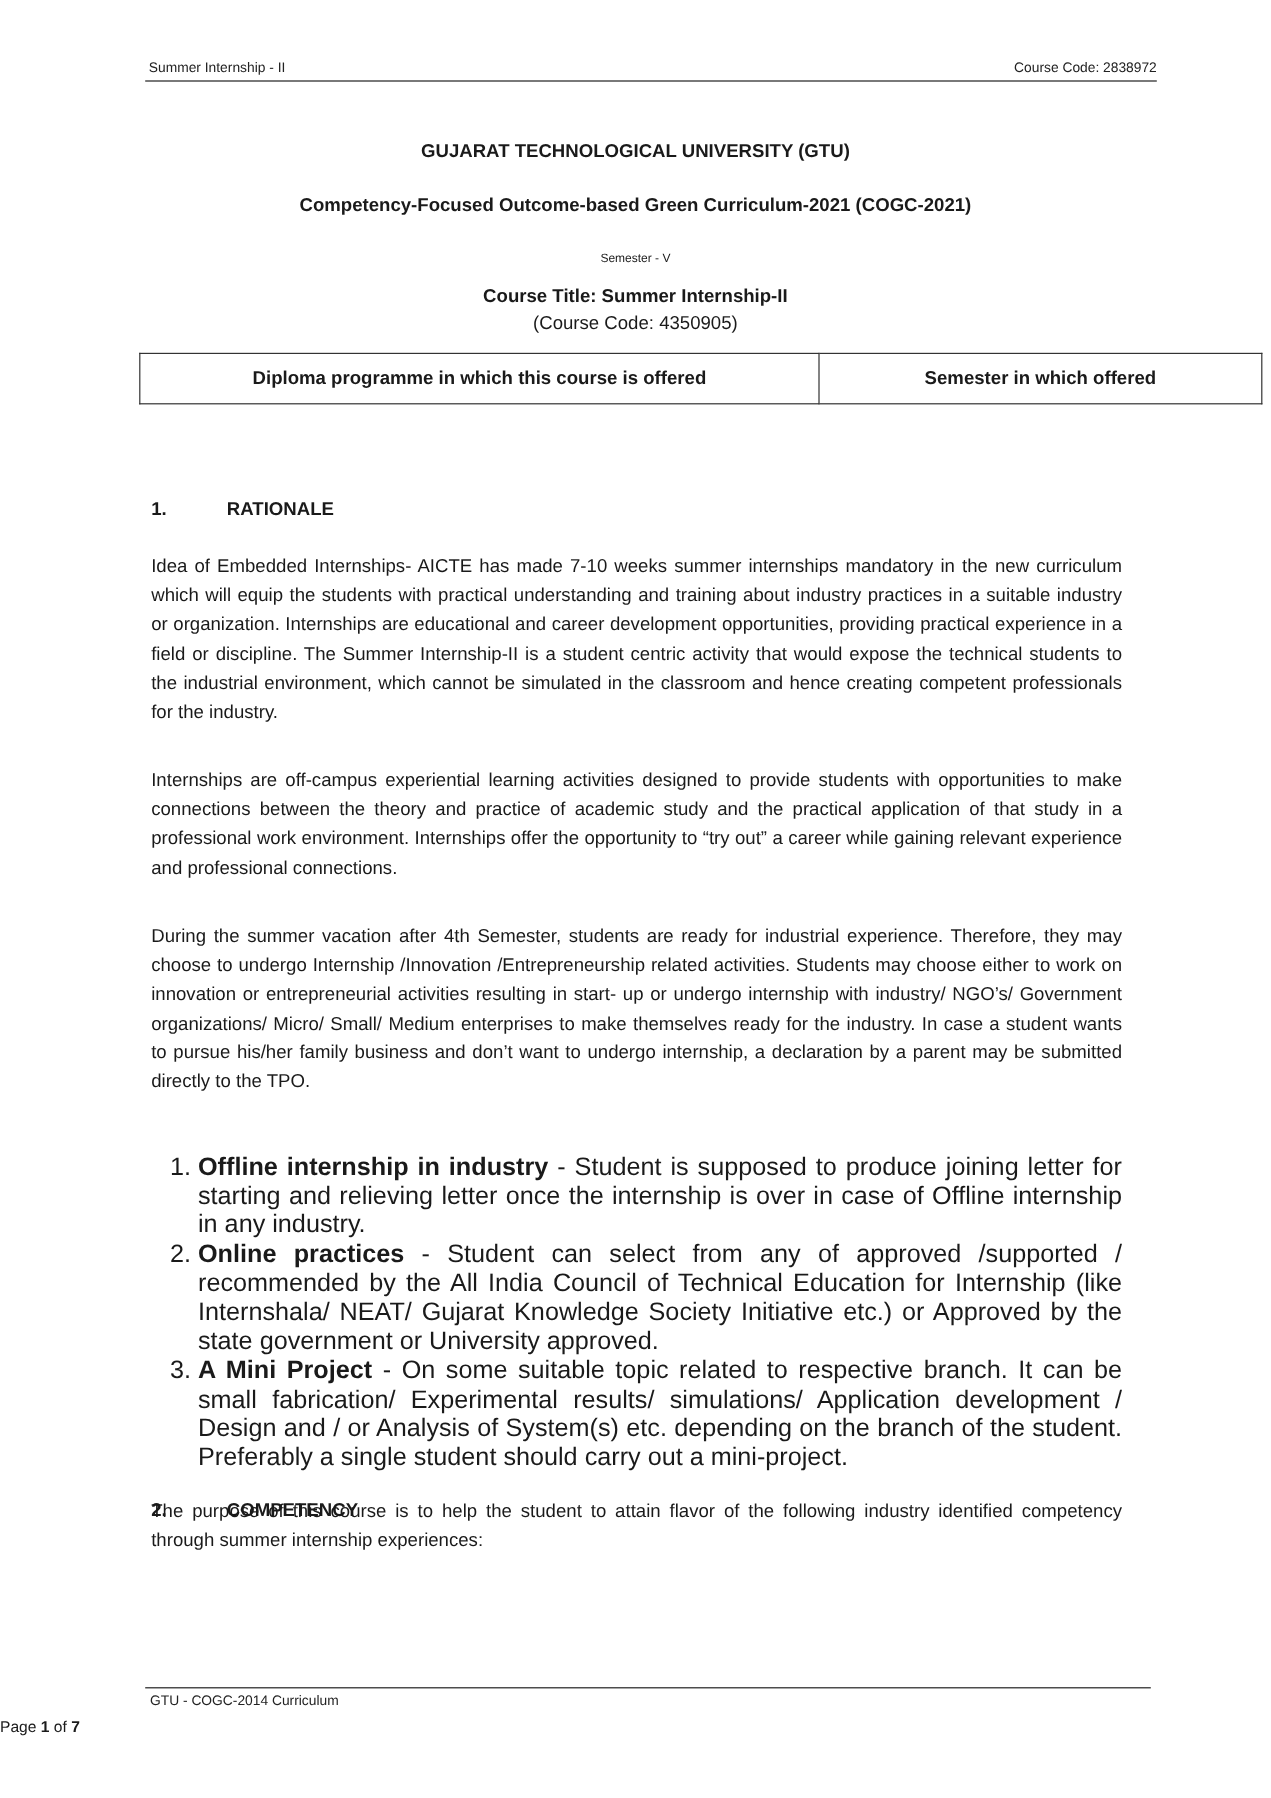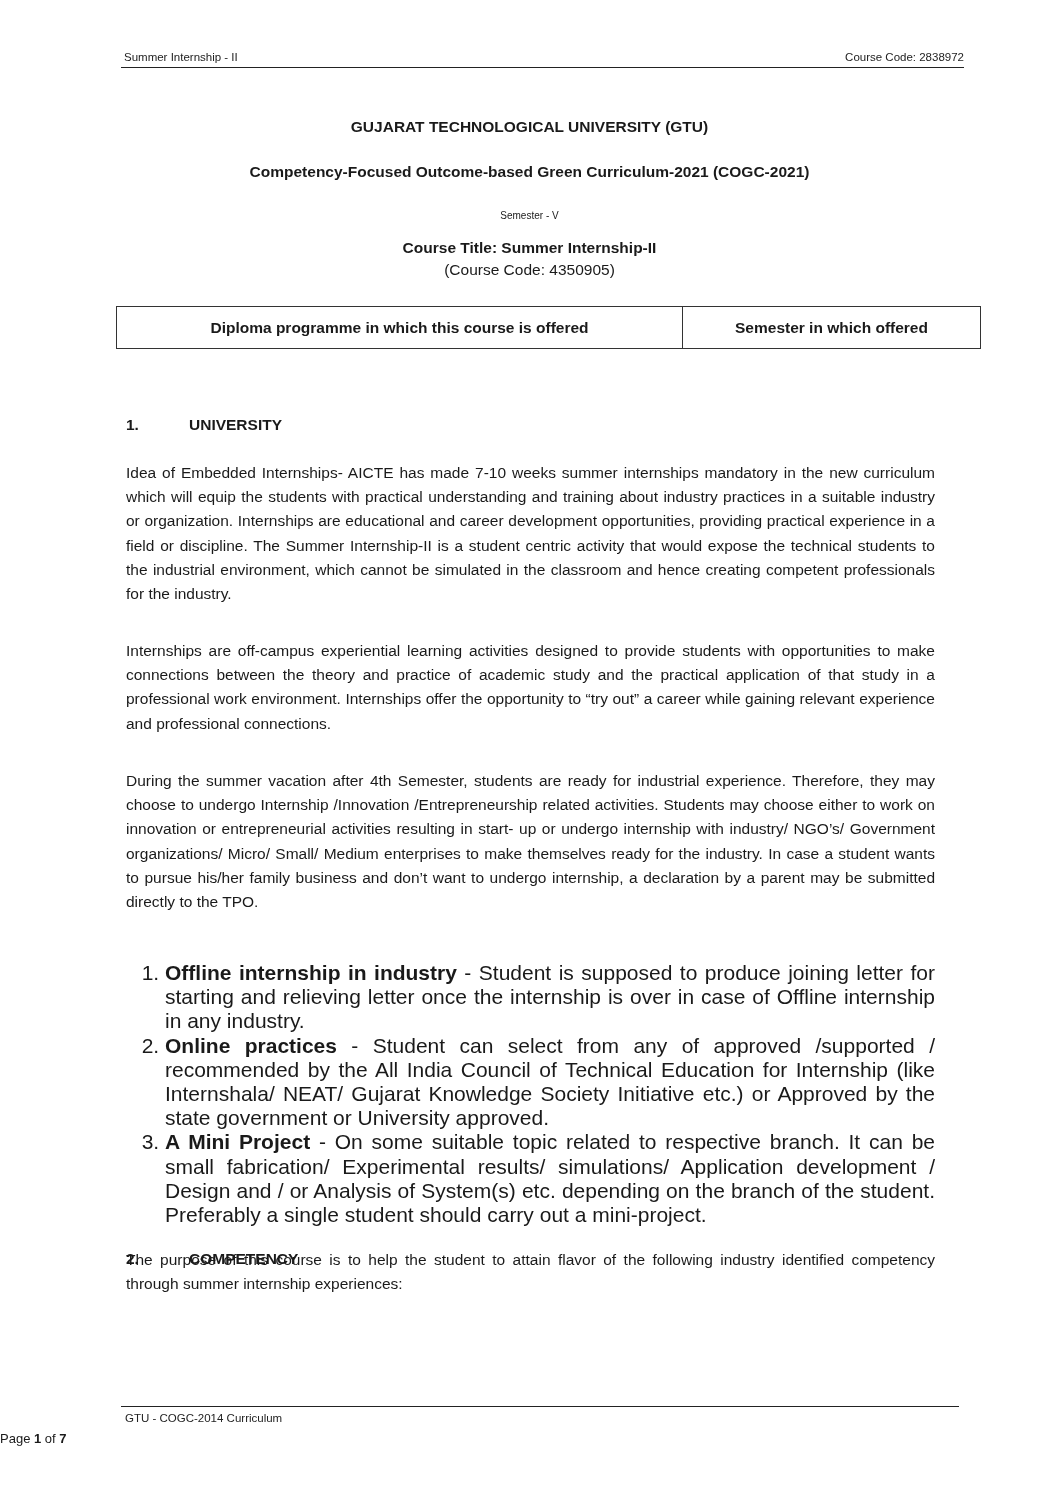--- a/index.html
+++ b/index.html
@@ -10,21 +10,21 @@
   .hdr { position: absolute; left: 124px; right: 95px; top: 51px; font-size: 11.5px; display: flex; justify-content: space-between; color: #222; }
   .hdr-line { position: absolute; left: 121px; right: 95px; top: 67px; border-top: 1.6px solid #222; }
   .center { position: absolute; left: 116px; right: 116px; text-align: center; }
   .b { font-weight: bold; }
   .t1 { top: 118px; font-size: 15.5px; }
   .t2 { top: 163px; font-size: 15.5px; }
   .t3 { top: 187px; font-size: 10px; margin-top: 23px; }
   .t4 { top: 239px; font-size: 15.5px; }
   .t5 { top: 261px; font-size: 15.5px; }
   table.offer {
-    position: absolute; left: 116px; top: 306px; width: 865px; border-collapse: collapse; font-size: 15.5px;
+    position: absolute; left: 116px; top: 294px; width: 936px; border-collapse: collapse; font-size: 15.5px;
   }
   table.offer td { border: 1.2px solid #333; text-align: center; height: 41px; padding: 0; }
   table.offer td.c1 { width: 565px; }
   sup { font-size: 9px; }
   .sec { position: absolute; left: 126px; font-size: 15.5px; font-weight: bold; }
   .sec .num { display: inline-block; width: 63px; }
   .para {
     position: absolute; left: 126px; width: 809px; font-size: 15.5px; line-height: 24.2px; text-align: justify;
   }
   ol.items {
@@ -54,21 +54,21 @@
 <table class="offer">
   <tbody>
       <tr>
     <td class="c1 b">Diploma programme in which this course is offered</td>
     <td class="b">Semester in which offered</td>
   </tr>
 </tbody>
   </table>
 
 <div class="sec" style="top:416px;">
-  <span class="num">1.</span><span>UNIVERSITY</span>
+  <span class="num">1.</span><span>RATIONALE</span>
 </div>
 
 <p class="para" style="top:461px; margin:0;">Idea of Embedded Internships- AICTE has made 7-10 weeks summer internships mandatory in the new curriculum which will equip the students with practical understanding and training about industry practices in a suitable industry or organization. Internships are educational and career development opportunities, providing practical experience in a field or discipline. The Summer Internship-II is a student centric activity that would expose the technical students to the industrial environment, which cannot be simulated in the classroom and hence creating competent professionals for the industry.</p>
 <p class="para" style="top:639px; margin:0;">Internships are off-campus experiential learning activities designed to provide students with opportunities to make connections between the theory and practice of academic study and the practical application of that study in a professional work environment. Internships offer the opportunity to “try out” a career while gaining relevant experience and professional connections.</p>
 <p class="para" style="top:769px; margin:0;">During the summer vacation after 4th Semester, students are ready for industrial experience. Therefore, they may choose to undergo Internship /Innovation /Entrepreneurship related activities. Students may choose either to work on innovation or entrepreneurial activities resulting in start- up or undergo internship with industry/ NGO’s/ Government organizations/ Micro/ Small/ Medium enterprises to make themselves ready for the industry. In case a student wants to pursue his/her family business and don’t want to undergo internship, a declaration by a parent may be submitted directly to the TPO.</p>
 
 <ol class="items" style="top:961px;">
   <li><b>Offline internship in industry</b><span> - Student is supposed to produce joining letter for starting and relieving letter once the internship is over in case of Offline internship in any industry.</span></li>
   <li><b>Online practices</b><span> - Student can select from any of approved /supported / recommended by the All India Council of Technical Education for Internship (like Internshala/ NEAT/ Gujarat Knowledge Society Initiative etc.) or Approved by the state government or University approved.</span></li>
   <li><b>A Mini Project</b><span> - On some suitable topic related to respective branch. It can be small fabrication/ Experimental results/ simulations/ Application development / Design and / or Analysis of System(s) etc. depending on the branch of the student. Preferably a single student should carry out a mini-project.</span></li>

